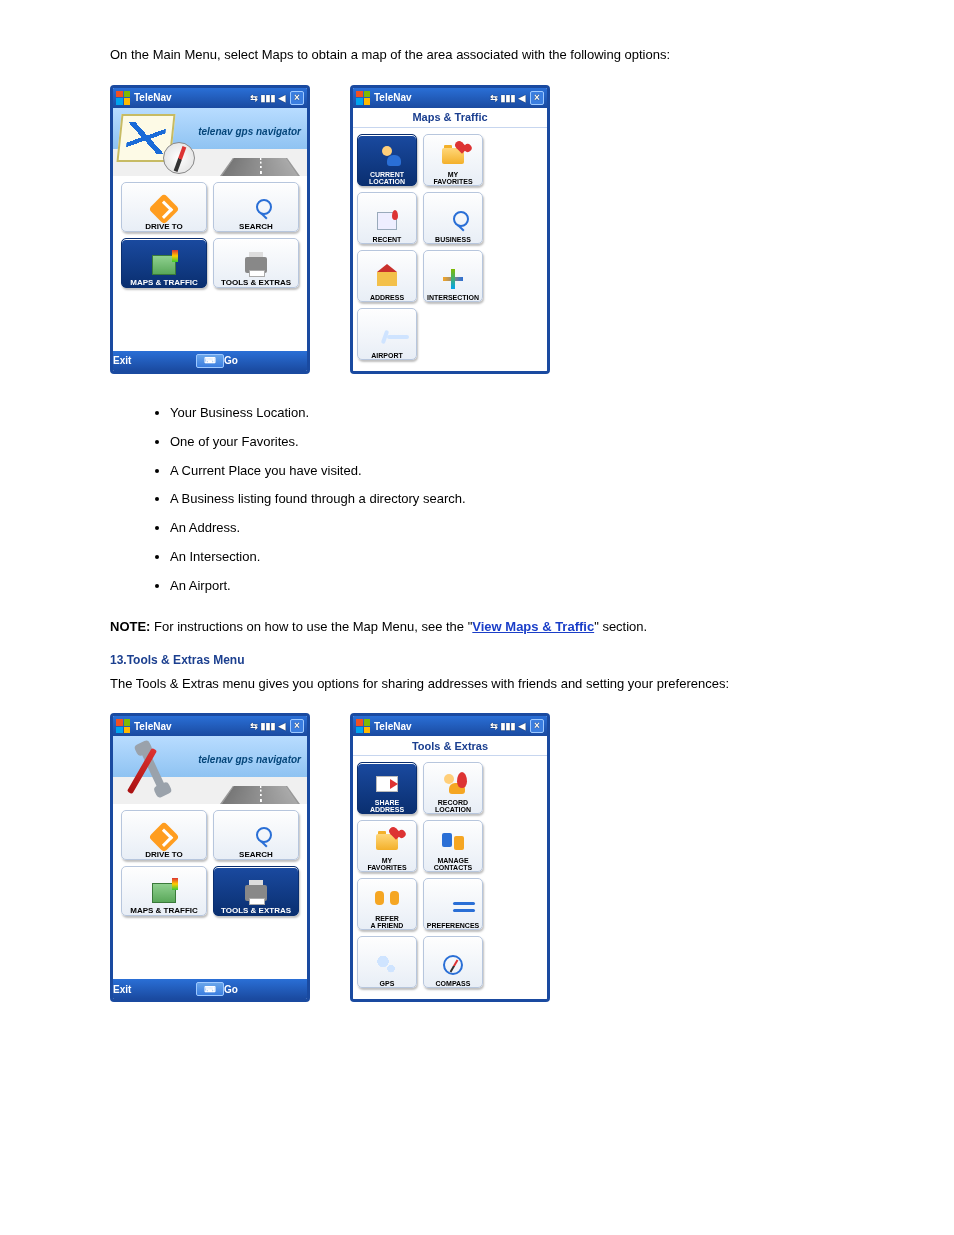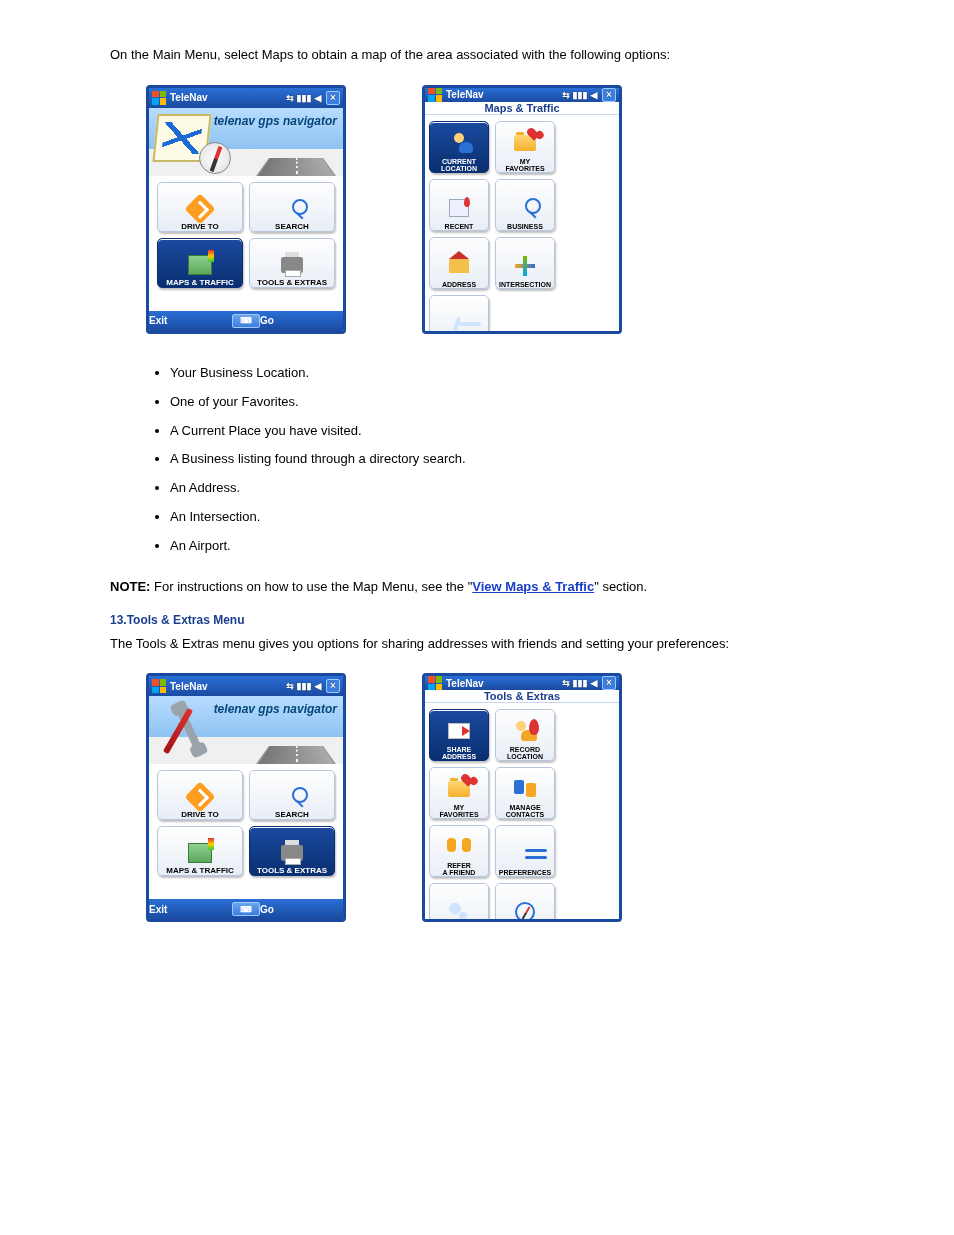--- a/index.html
+++ b/index.html
@@ -7,33 +7,33 @@
   p { margin: 6px 0; line-height: 1.45; }
   ul { margin: 8px 0 8px 60px; }
   li { margin: 10px 0; line-height: 1.45; }
   .bold { font-weight: bold; }
   .row { display: flex; gap: 40px; margin: 20px 0 30px 0; }
   .note { margin-top: 22px; }
   .link { color: #1a3ec8; text-decoration: underline; cursor: pointer; font-weight: bold; }
   .section-h { font-weight: bold; color: #1b3f8f; font-size: 12px; margin: 16px 0 8px 0; }
 
   
-  .phone { width: 200px; height: 249px; border: 3px solid #1a4aa0; border-radius: 4px; background: #fff; display: flex; flex-direction: column; font-family: Tahoma, Arial, sans-serif; overflow: hidden; margin-left: 36px; }
+  .phone { width: 200px; height: 289px; border: 3px solid #1a4aa0; border-radius: 4px; background: #fff; display: flex; flex-direction: column; font-family: Tahoma, Arial, sans-serif; overflow: hidden; }
   .titlebar { height: 20px; background: linear-gradient(#2a6fd6,#1a4aa0); display: flex; align-items: center; padding: 0 3px; color: #fff; font-size: 10px; font-weight: bold; }
   .winflag { width: 14px; height: 14px; margin-right: 4px; display: grid; grid-template-columns: 1fr 1fr; grid-template-rows: 1fr 1fr; gap: 1px; }
   .winflag span:nth-child(1){background:#f25022}.winflag span:nth-child(2){background:#7fba00}.winflag span:nth-child(3){background:#00a4ef}.winflag span:nth-child(4){background:#ffb900}
   .titlebar .spacer{flex:1}
   .tb-ico{width:12px;height:12px;margin-left:2px;display:flex;align-items:center;justify-content:center;font-size:9px;color:#fff;text-shadow:0 0 1px #000}
   .close-x{background:#3b7ee0;border:1px solid #9ec9ff;border-radius:2px;width:14px;height:14px;font-size:10px;line-height:12px;text-align:center;font-weight:bold}
   .subhead{height:20px;background:#fff;border-bottom:1px solid #c7d6ef;display:flex;align-items:center;justify-content:center;font-weight:bold;color:#1a3e8f;font-size:11px}
   .banner{height:68px;position:relative;background:#8fb9e6;overflow:hidden}
   .sky{position:absolute;inset:0;background:linear-gradient(#b8dcff 0%,#8fc3f2 60%,#f0f0f0 60%)}
   .road{position:absolute;bottom:0;left:55%;width:80px;height:46px;background:linear-gradient(90deg,#777,#aaa);transform:perspective(80px) rotateX(55deg);transform-origin:bottom center;border-left:2px solid #999;border-right:2px solid #999}
   .road::after{content:"";position:absolute;left:50%;top:0;width:2px;height:100%;background:repeating-linear-gradient(#fff 0 6px,transparent 6px 12px)}
-  .banner-text{position:absolute;top:6px;right:6px;font-style:italic;font-weight:bold;font-size:12px;color:#05467a}
+  .banner-text{position:absolute;top:18px;right:6px;font-style:italic;font-weight:bold;font-size:10px;color:#05467a}
   .map-ico{position:absolute;left:6px;top:6px;width:54px;height:48px;background:#fdfae6;border:2px solid #c7bb63;transform:skewX(-6deg);}
   .map-ico::after{content:"";position:absolute;inset:6px;background:linear-gradient(45deg,transparent 45%,#1a6bd8 45% 55%,transparent 55%),linear-gradient(-20deg,transparent 45%,#1a6bd8 45% 55%,transparent 55%)}
   .compass-b{position:absolute;left:50px;bottom:2px;width:32px;height:32px;border-radius:50%;background:radial-gradient(#fff,#ddd);border:1px solid #888}
   .compass-b::after{content:"";position:absolute;left:14px;top:3px;width:4px;height:26px;background:linear-gradient(#d33 50%,#333 50%);transform:rotate(20deg)}
   .tool-ico{position:absolute;left:10px;top:10px;width:50px;height:50px}
   .screwd{position:absolute;width:6px;height:50px;background:linear-gradient(#d33,#a11);left:16px;transform:rotate(30deg);border-radius:2px}
   .wrench{position:absolute;width:8px;height:46px;background:#9aa2ab;left:26px;transform:rotate(-25deg);border-radius:3px}
   .wrench::before,.wrench::after{content:"";position:absolute;width:16px;height:12px;background:#9aa2ab;border-radius:4px}
   .wrench::before{top:-6px;left:-4px}.wrench::after{bottom:-6px;left:-4px}
   .content{flex:1;background:#fff;padding:6px;display:flex;flex-wrap:wrap;align-content:flex-start;gap:6px;justify-content:center}

